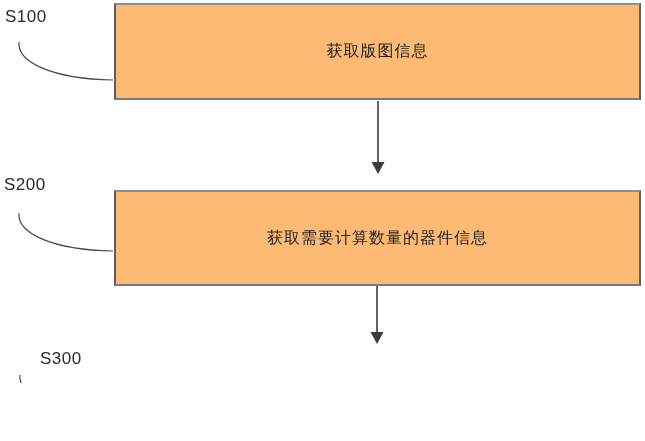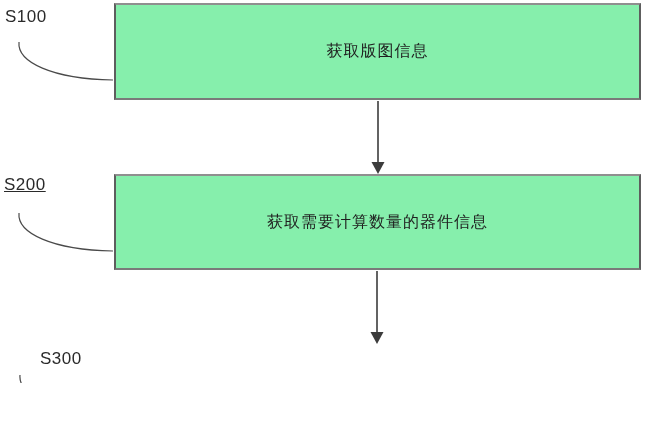--- a/index.html
+++ b/index.html
@@ -17,47 +17,47 @@
   svg.connectors {
     position: absolute;
     left: 0; top: 0;
     width: 645px; height: 441px;
   }
 
   .process-box {
     position: absolute;
     left: 114px;
     width: 527px;
-    background: #86efac;
+    background: #fdba74;
     border: 2px solid #5e5e5e;
     border-top-color: #8f8f8f;
     border-bottom-color: #7a7a7a;
     display: flex;
     align-items: center;
     justify-content: center;
     text-align: center;
     font-size: 16px;
     color: #1f1f1f;
     letter-spacing: 1px;
     padding: 12px 14px;
     line-height: 1.4;
   }
   .box-1 { top: 3px;   height: 97px; }
-  .box-2 { top: 174px; height: 96px; text-align: right; }
+  .box-2 { top: 190px; height: 96px; text-align: right; }
   .box-3 { top: 345px; height: 92px; }
 
   .step-label {
     position: absolute;
     font-size: 17px;
     color: #2a2a2a;
     letter-spacing: 0.5px;
     white-space: nowrap;
   }
   .label-1 { left: 5px; top: 7px; }
-  .label-2 { left: 4px; top: 175px; text-decoration: underline; }
+  .label-2 { left: 4px; top: 175px; }
   .label-3 { left: 4px; top: 349px; margin-left: 36px; }
 </style>
 </head>
 <body>
 
 <div class="canvas">
 
   <svg class="connectors" viewBox="0 0 645 441">
 
     <path d="M19,42 C17,62 52,79 113,80" fill="none" stroke="#4a4a4a" stroke-width="1.2"></path>

